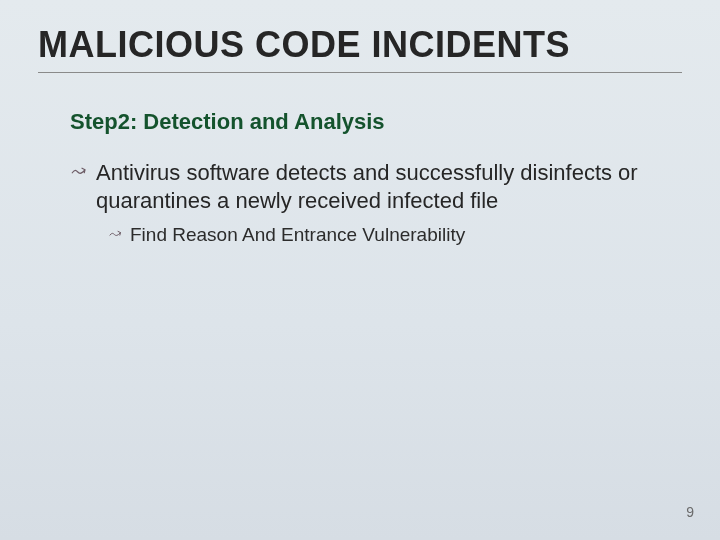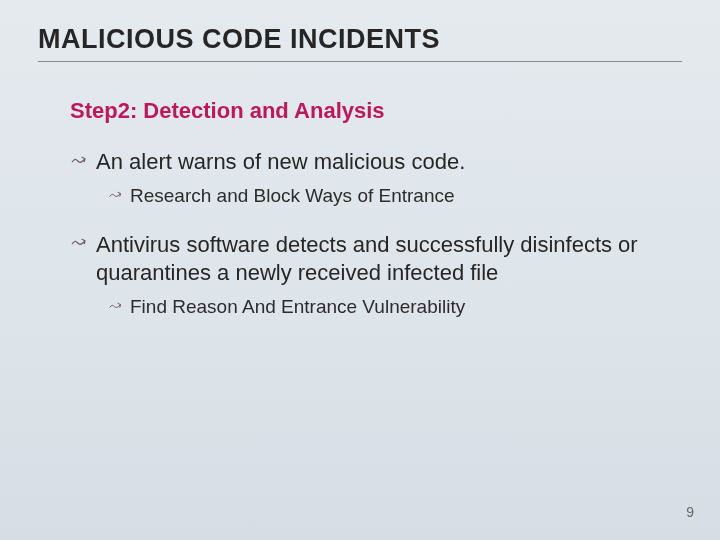--- a/index.html
+++ b/index.html
@@ -13,40 +13,40 @@
     color: #2c2c2c;
   }
   .slide {
     position: relative;
     width: 720px;
     height: 540px;
     box-sizing: border-box;
     padding: 24px 38px 0 38px;
   }
   .title {
-    font-size: 27px;
+    font-size: 36px;
     font-weight: 700;
     letter-spacing: 0.5px;
     color: #262626;
     margin: 0 0 6px 0;
   }
   .rule {
     border: none;
     border-top: 1px solid #8a8a8a;
     margin: 2px 0 34px 0;
   }
   .body {
     padding-left: 32px;
     padding-right: 10px;
   }
   .subhead {
     font-size: 22px;
     font-weight: 700;
     line-height: 1.35;
-    color: #be185d;
+    color: #14532d;
     margin: 0;
   }
   ul.level1 {
     list-style: none;
     padding: 0;
     margin: 22px 0 0 0;
   }
   ul.level1 > li {
     position: relative;
     padding-left: 26px;
@@ -95,38 +95,20 @@
 <div class="slide">
 
   <h1 class="title">MALICIOUS CODE INCIDENTS</h1>
   <hr class="rule">
 
   <div class="body">
     <p class="subhead">Step2: Detection and Analysis</p>
 
     <ul class="level1">
 
-      <li>
-        <span class="bullet-icon">
-          <svg viewBox="0 0 24 24">
-              <path d="M3 13 C11 3, 9 22, 20 9 M16 7 L20 9 L19 13" fill="none" stroke="currentColor" stroke-width="1.6" stroke-linecap="round" stroke-linejoin="round"></path>
-            </svg>
-        </span>
-        <span>An alert warns of new malicious code.</span>
-        <ul class="level2">
-          <li>
-            <span class="bullet-icon small">
-              <svg viewBox="0 0 24 24">
-                  <path d="M3 13 C11 3, 9 22, 20 9 M16 7 L20 9 L19 13" fill="none" stroke="currentColor" stroke-width="1.6" stroke-linecap="round" stroke-linejoin="round"></path>
-                </svg>
-            </span>
-            <span>Research and Block Ways of Entrance</span>
-          </li>
-        </ul>
-      </li>
 
       <li>
         <span class="bullet-icon">
           <svg viewBox="0 0 24 24">
               <path d="M3 13 C11 3, 9 22, 20 9 M16 7 L20 9 L19 13" fill="none" stroke="currentColor" stroke-width="1.6" stroke-linecap="round" stroke-linejoin="round"></path>
             </svg>
         </span>
         <span>Antivirus software detects and successfully disinfects or quarantines a newly received infected file</span>
         <ul class="level2">
           <li>

